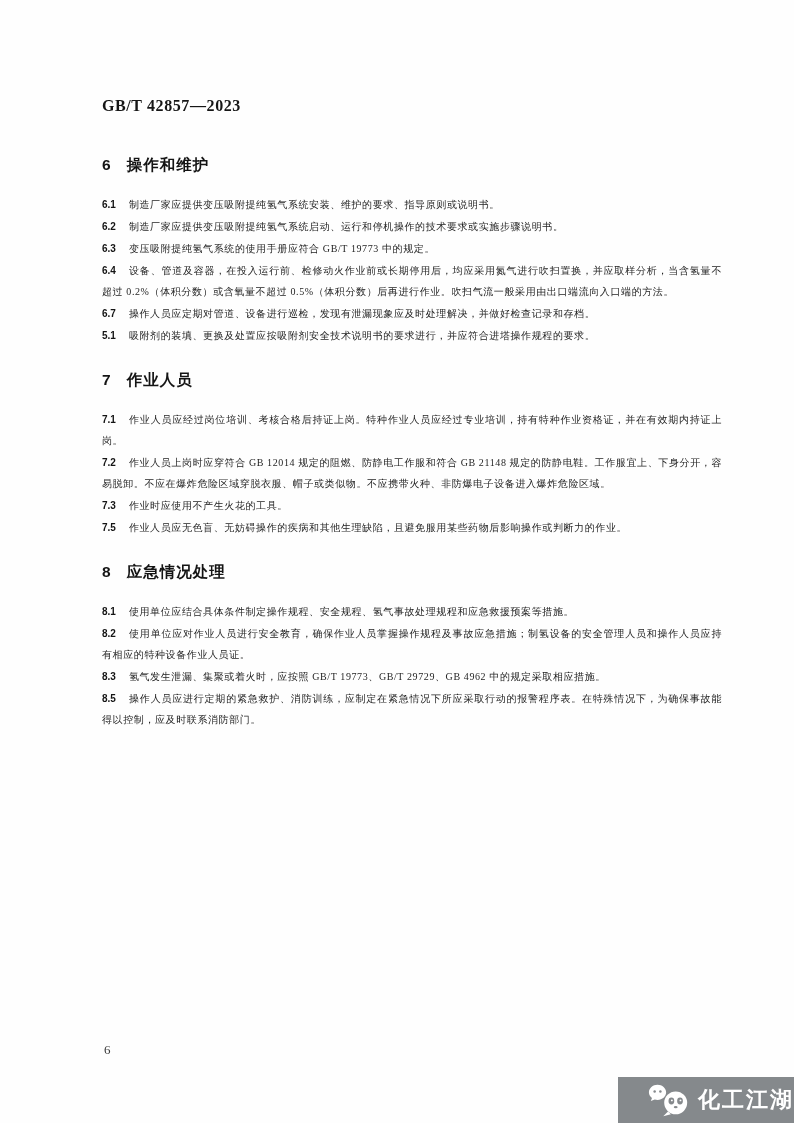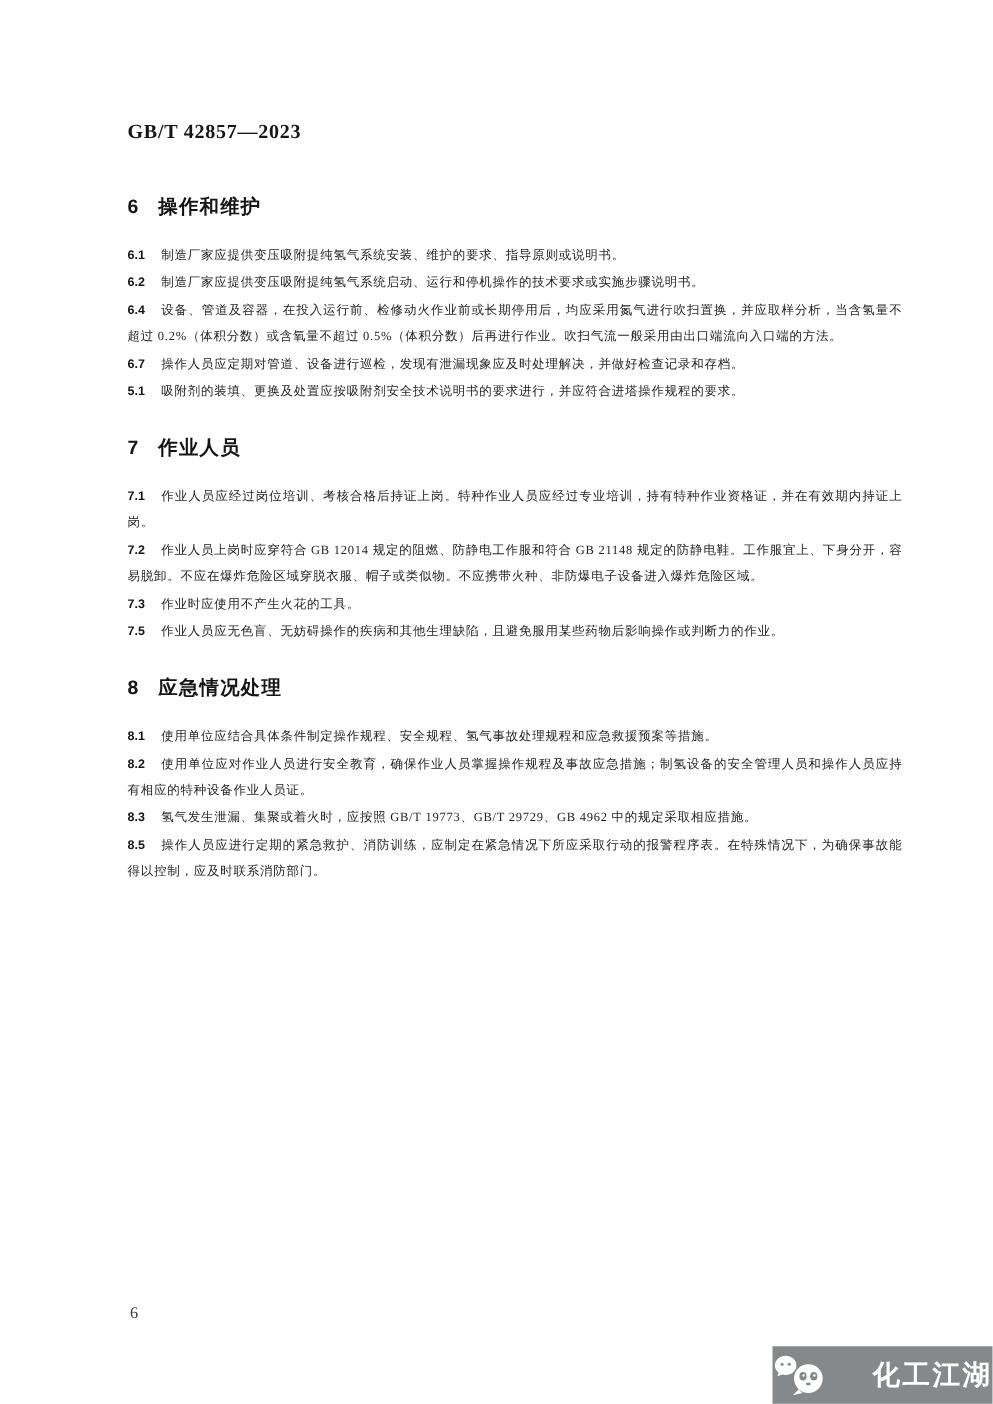--- a/index.html
+++ b/index.html
@@ -60,21 +60,21 @@
     color:#3a3a3a;
     letter-spacing:0.5px;
   }
   .watermark{
     position:absolute;
     right:0;bottom:0;
     width:176px;height:46px;
     background:#85898c;
     display:flex;
     align-items:center;
-    justify-content:space-between;
+    justify-content:flex-end;
     gap:7px;
   }
   .wm-logo{display:inline-flex;line-height:0;}
   .wm-text{
     font-family:"Liberation Sans","DejaVu Sans",sans-serif;
     font-weight:bold;
     font-size:22px;
     color:#ffffff;
     letter-spacing:2px;
     white-space:nowrap;
@@ -87,20 +87,21 @@
   <div class="content">
 
     <div class="doc-code">GB/T 42857—2023</div>
 
     <h2 class="section-heading first">
       <span>6</span>
       <span>操作和维护</span>
     </h2>
     <p class="clause"><span class="num">6.1</span><span>制造厂家应提供变压吸附提纯氢气系统安装、维护的要求、指导原则或说明书。</span></p>
     <p class="clause"><span class="num">6.2</span><span>制造厂家应提供变压吸附提纯氢气系统启动、运行和停机操作的技术要求或实施步骤说明书。</span></p>
+    <p class="clause"><span class="num">6.3</span><span>变压吸附提纯氢气系统的使用手册应符合 GB/T 19773 中的规定。</span></p>
     <p class="clause"><span class="num">6.4</span><span>设备、管道及容器，在投入运行前、检修动火作业前或长期停用后，均应采用氮气进行吹扫置换，并应取样分析，当含氢量不超过 0.2%（体积分数）或含氧量不超过 0.5%（体积分数）后再进行作业。吹扫气流一般采用由出口端流向入口端的方法。</span></p>
     <p class="clause"><span class="num">6.7</span><span>操作人员应定期对管道、设备进行巡检，发现有泄漏现象应及时处理解决，并做好检查记录和存档。</span></p>
     <p class="clause"><span class="num">5.1</span><span>吸附剂的装填、更换及处置应按吸附剂安全技术说明书的要求进行，并应符合进塔操作规程的要求。</span></p>
 
     <h2 class="section-heading">
       <span>7</span>
       <span>作业人员</span>
     </h2>
     <p class="clause"><span class="num">7.1</span><span>作业人员应经过岗位培训、考核合格后持证上岗。特种作业人员应经过专业培训，持有特种作业资格证，并在有效期内持证上岗。</span></p>
     <p class="clause"><span class="num">7.2</span><span>作业人员上岗时应穿符合 GB 12014 规定的阻燃、防静电工作服和符合 GB 21148 规定的防静电鞋。工作服宜上、下身分开，容易脱卸。不应在爆炸危险区域穿脱衣服、帽子或类似物。不应携带火种、非防爆电子设备进入爆炸危险区域。</span></p>

